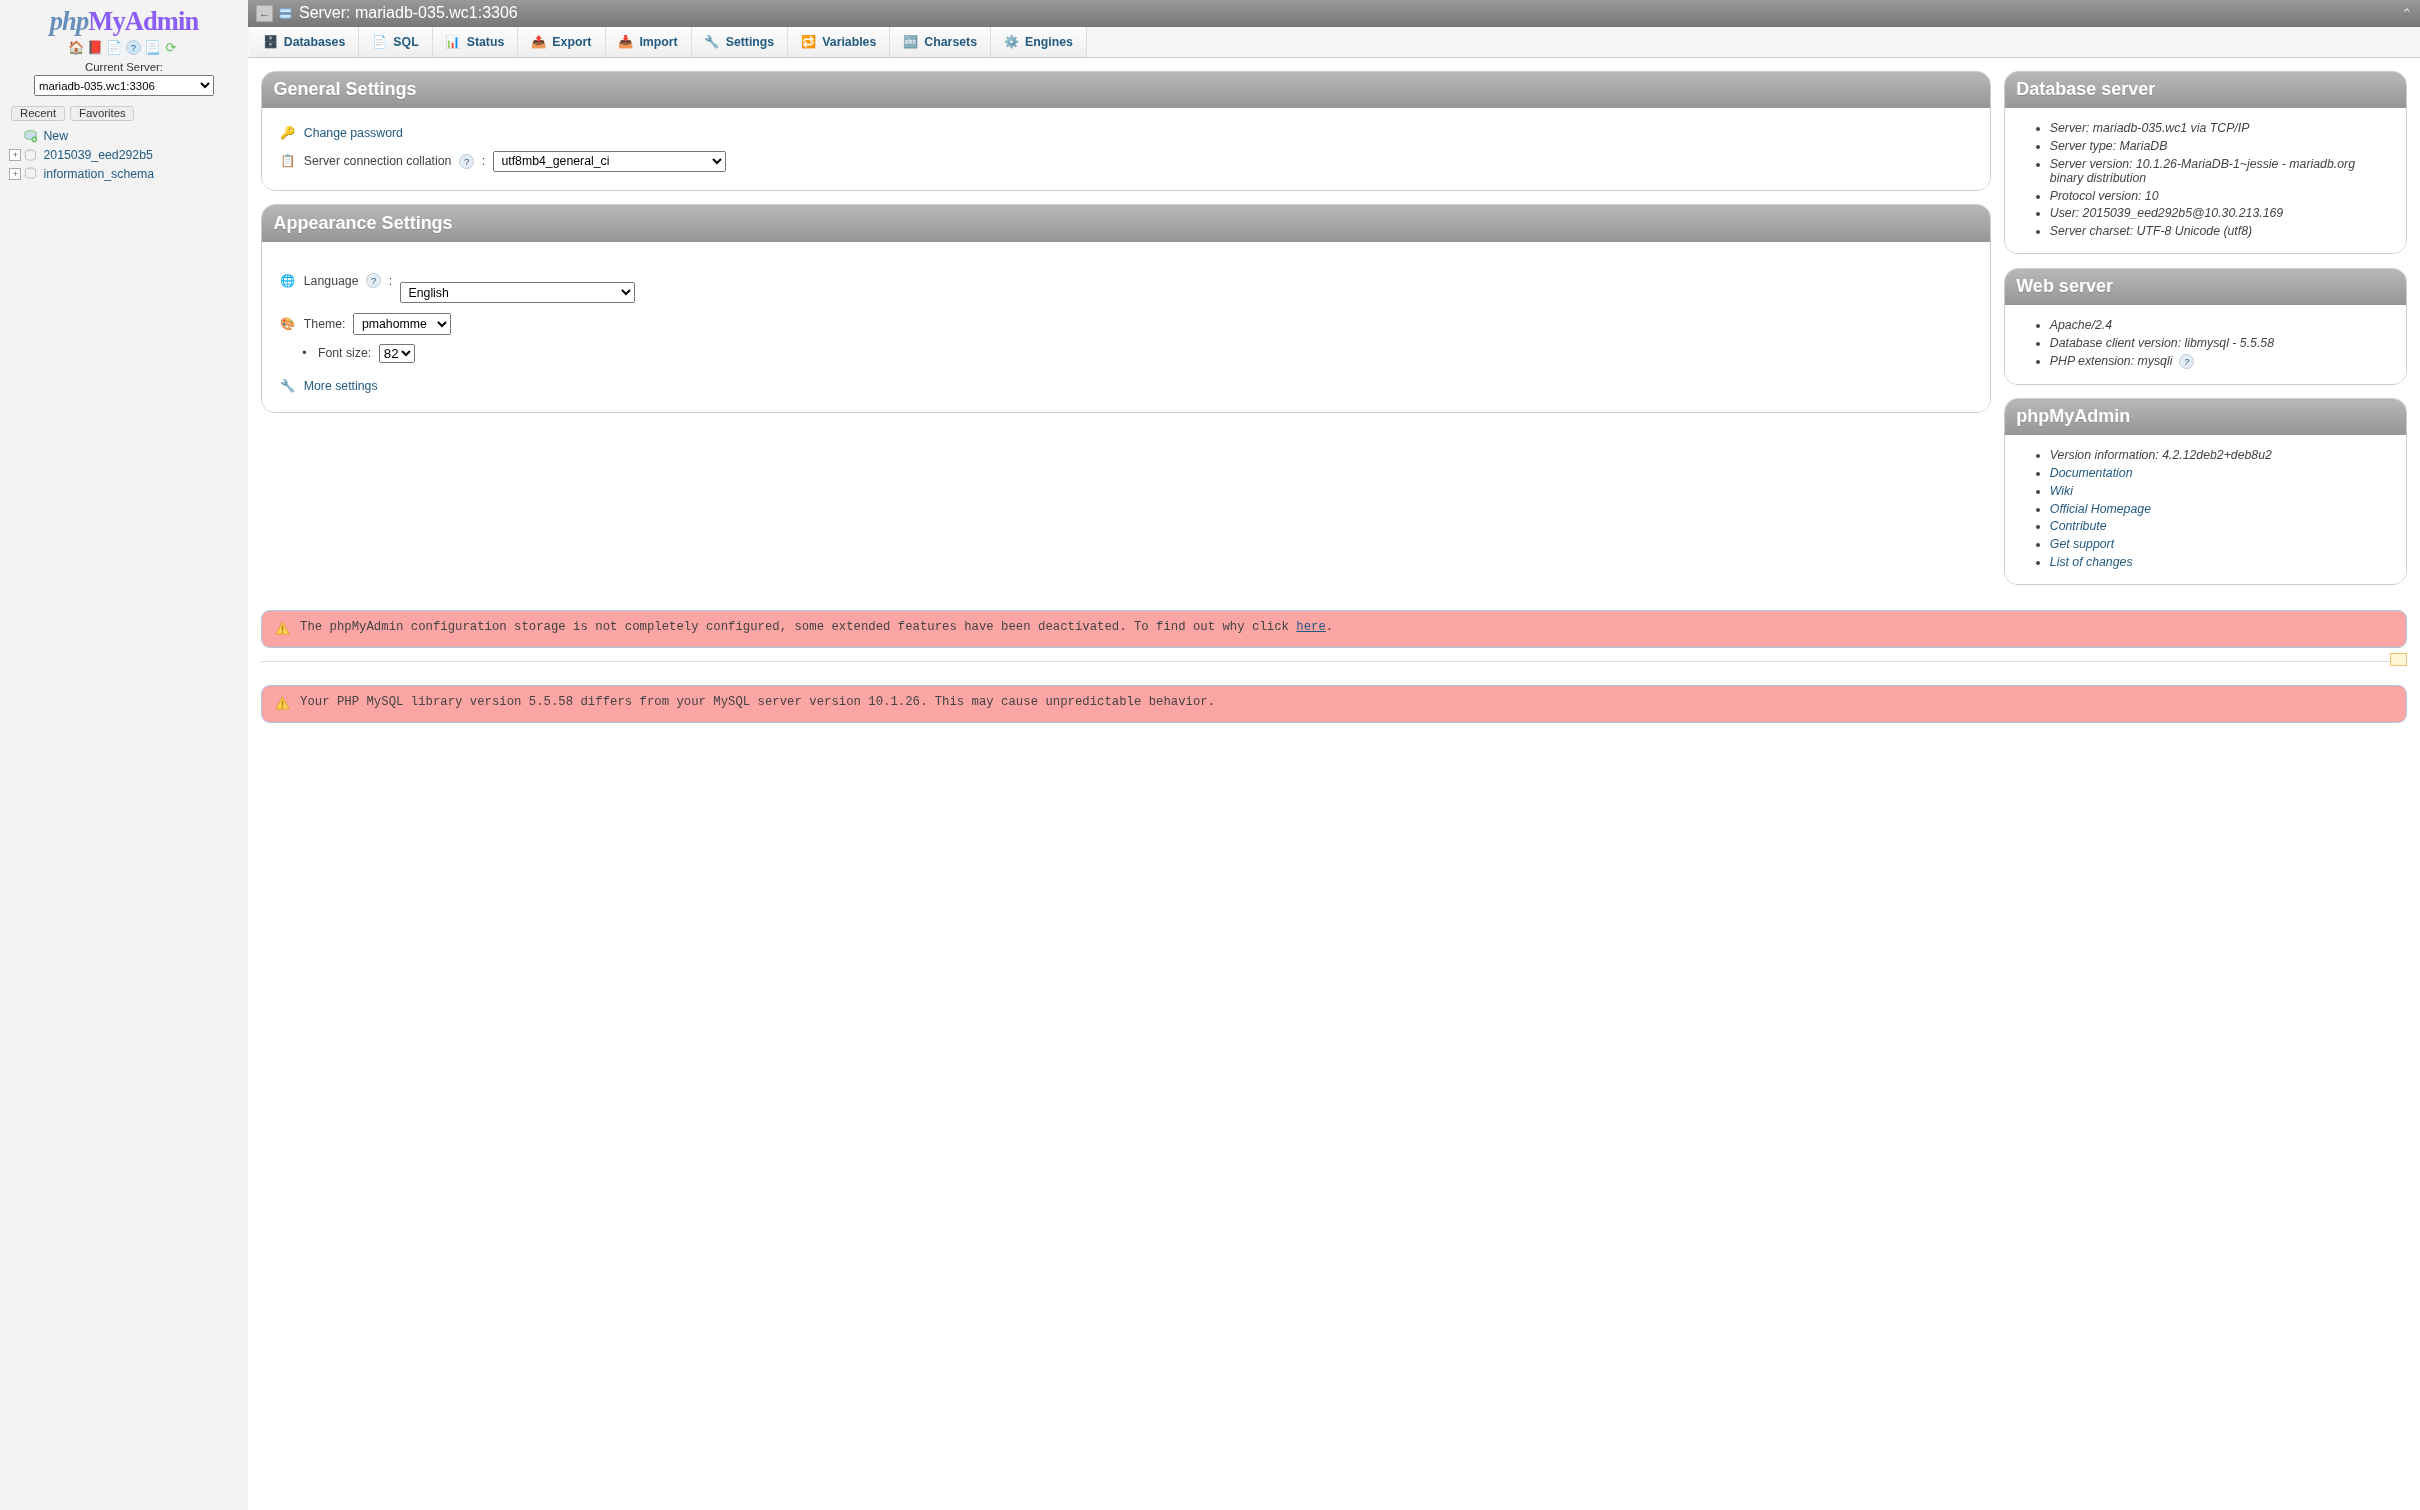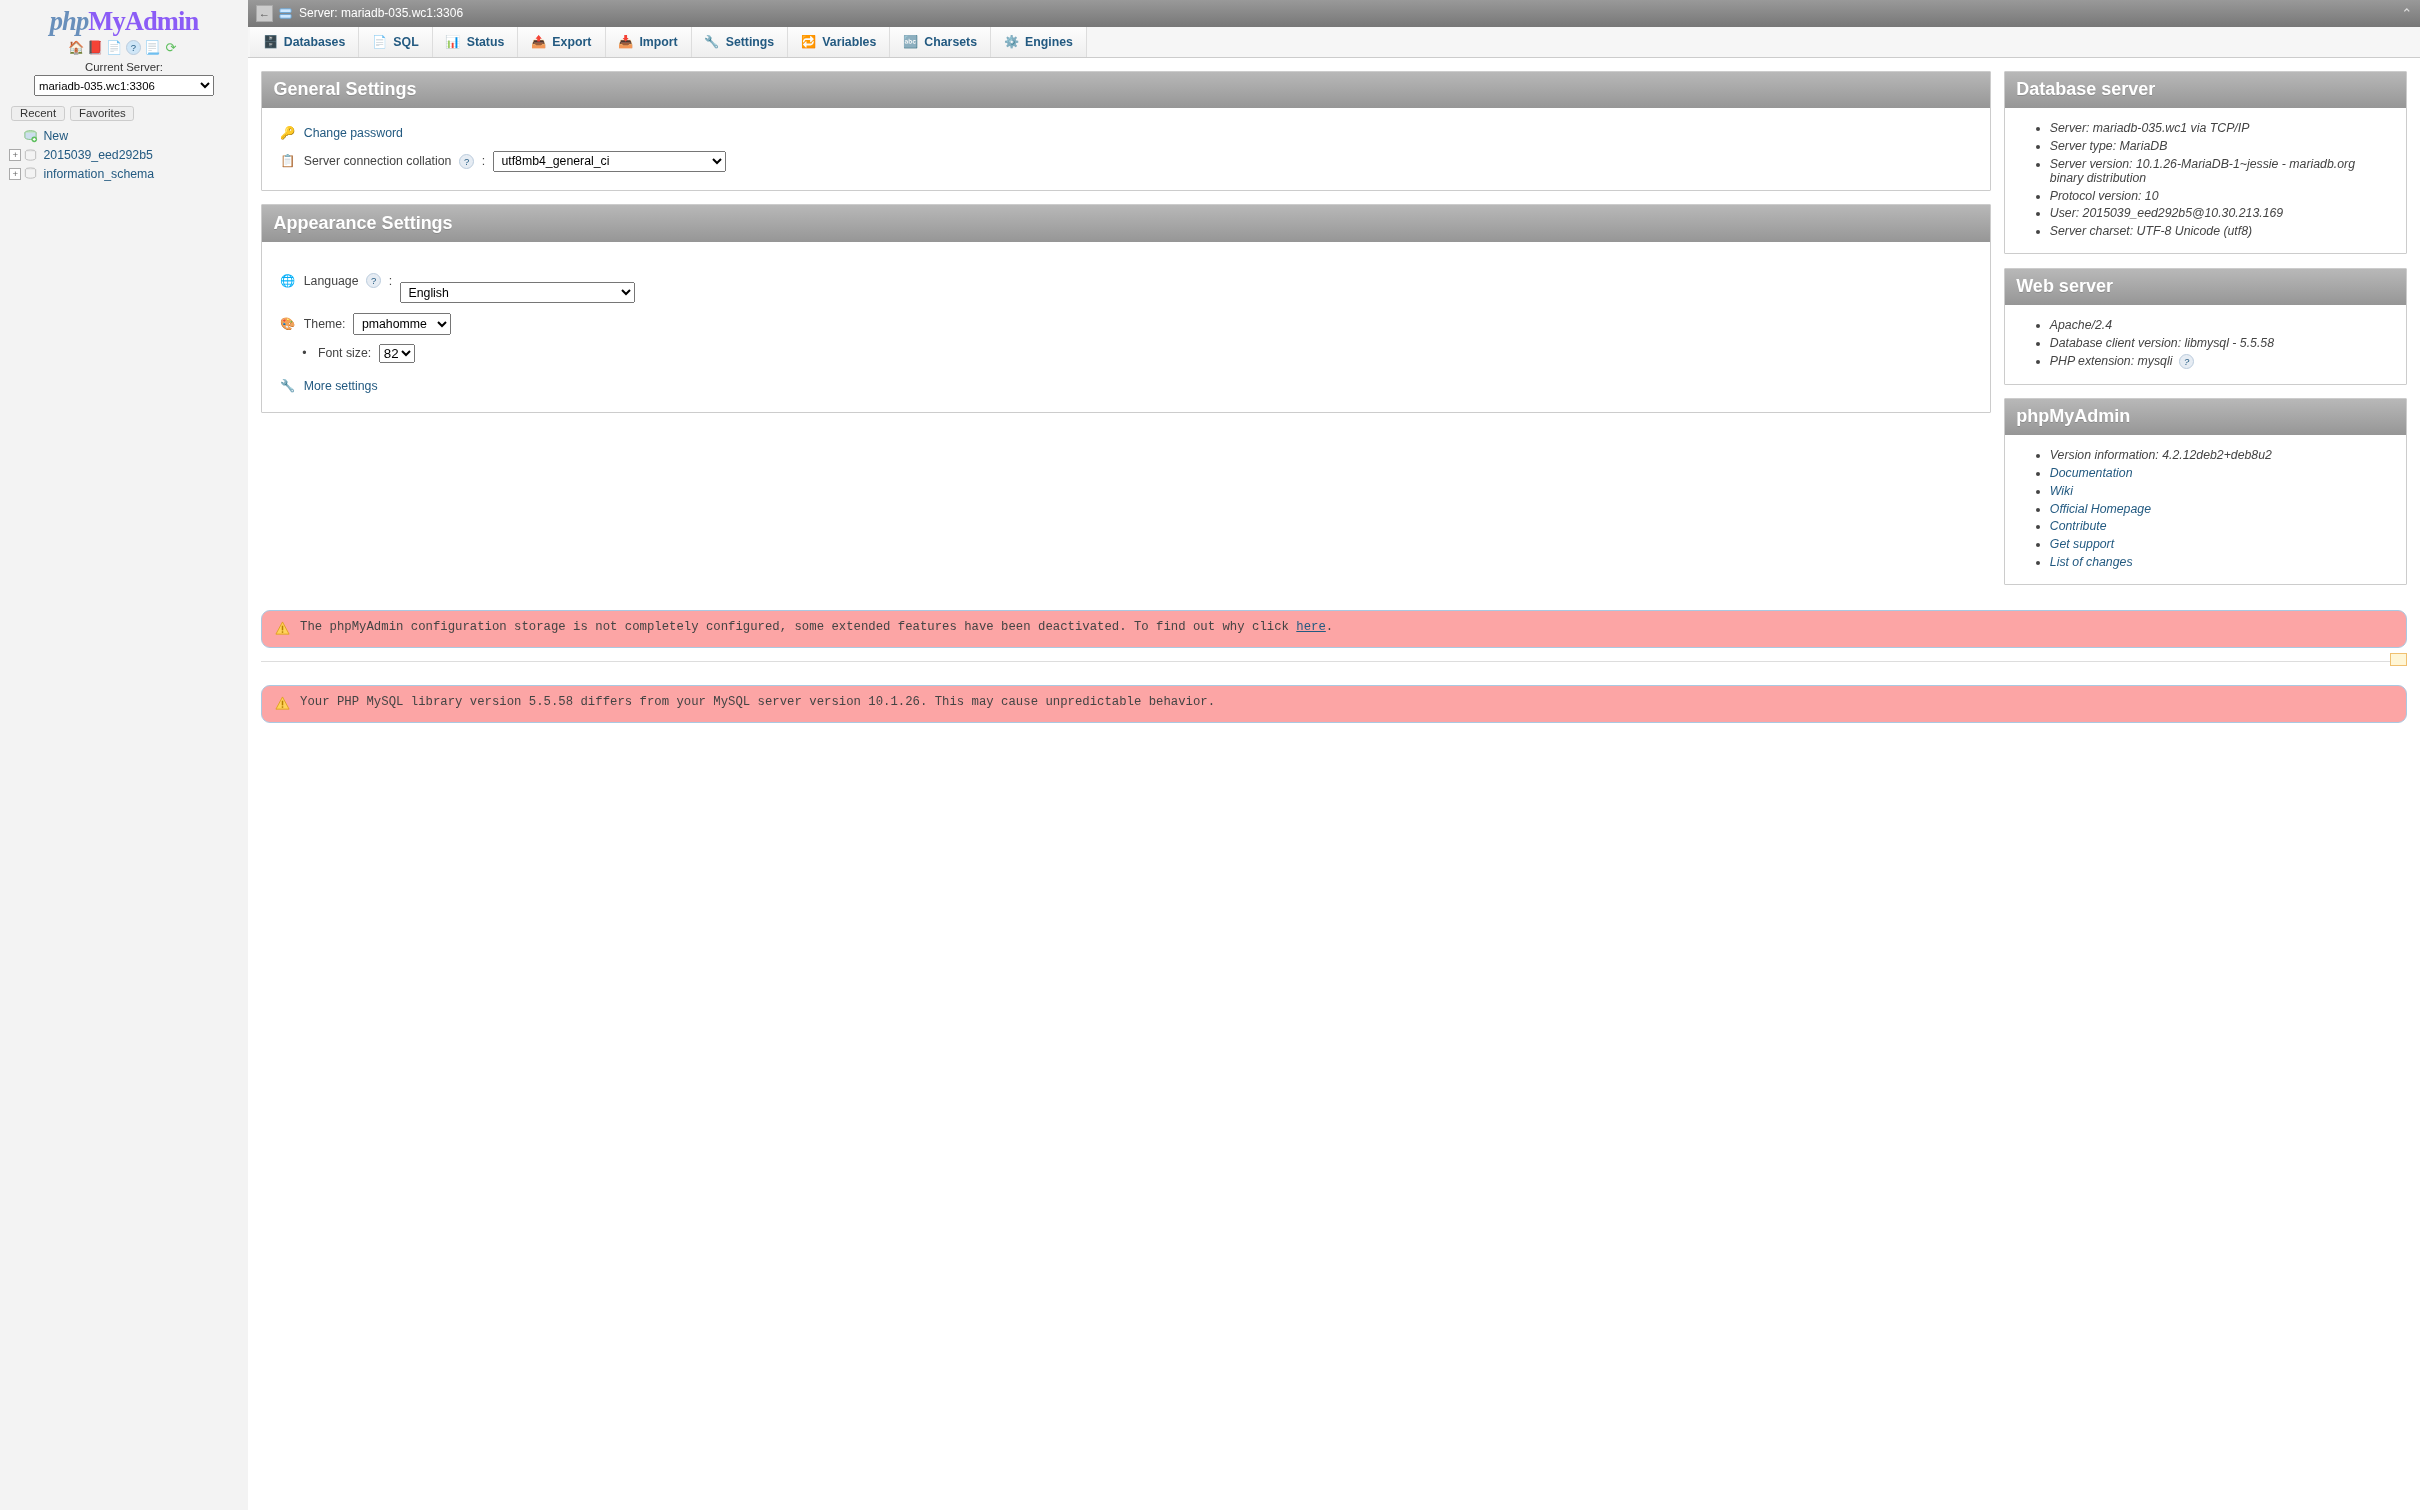--- a/index.html
+++ b/index.html
@@ -27,34 +27,34 @@
 .tree-item.indent { padding-left: 3.8px; }
 .plus-box { width: 11.4px; height: 11.4px; border: 0.9px solid #aaa; background: #fff; display: inline-flex; align-items: center; justify-content: center; font-size: 9.5px; color: #666; line-height: 1; cursor: pointer; }
 .tree-item .spacer { width: 11.4px; display: inline-block; }
 .db-icon { width: 15px; height: 15px; display: inline-flex; align-items: center; justify-content: center; font-size: 11.4px; color: #aaa; }
 .db-icon.new svg { fill: #7fbf7f; }
 .tree-item .lbl { padding-left: 3.8px; cursor: pointer; }
 
 
 .topbar { background: #888; background: linear-gradient(#999,#777); color: #fff; height: 26.5px; display: flex; align-items: center; padding: 0 7.6px; gap: 5.7px; }
 .back-btn { background: #ccc; width: 17px; height: 17px; border: 0.9px solid #aaa; display: inline-flex; align-items: center; justify-content: center; font-size: 11.4px; color: #555; cursor: pointer; }
-.server-path { color: #fff; font-size: 12px; }
+.server-path { color: #fff; font-size: 16px; }
 .collapse-icn { margin-left: auto; color: #ddd; font-size: 13.2px; cursor: pointer; }
 
 
 .tabstrip { display: flex; background: #f6f6f6; border-bottom: 0.9px solid #ccc; padding-left: 1.9px; }
 .tabstrip .tab { display: flex; align-items: center; gap: 5.7px; padding: 7.6px 13.2px; border-right: 0.9px solid #ddd; color: #235a81; font-size: 12.3px; font-weight: bold; cursor: pointer; background: linear-gradient(#fdfdfd,#eee); }
 .tabstrip .tab .ticn { width: 15px; height: 15px; display: inline-flex; align-items: center; justify-content: center; font-size: 12.3px; }
 
 
 .content { display: flex; gap: 13.2px; padding: 13.2px; }
 .col-left { flex: 1; display: flex; flex-direction: column; gap: 13.2px; }
 .col-right { width: 403px; display: flex; flex-direction: column; gap: 13.2px; }
 
-.panel { border: 0.9px solid #ccc; border-radius: 1px; overflow: hidden; }
+.panel { border: 0.9px solid #ccc; border-radius: 14px; overflow: hidden; }
 .panel-h { background: linear-gradient(#b8b8b8,#969696); color: #fff; padding: 7.6px 11.4px; font-size: 18px; font-weight: bold; text-shadow: 0 0.9px 0 rgba(0,0,0,.15); }
 .panel-b { background: #fff; padding: 11.4px 17px 13.2px 17px; }
 
 
 .row-line { display: flex; align-items: center; gap: 7.6px; padding: 4.7px 0; }
 .row-icn { width: 17px; height: 17px; display: inline-flex; align-items: center; justify-content: center; font-size: 12.3px; }
 .row-line select { font-size: 12.3px; padding: 1.9px 3.8px; }
 .help-q { width: 15px; height: 15px; border-radius: 50%; background: #e6ecf3; color: #235a81; font-size: 9.5px; display: inline-flex; align-items: center; justify-content: center; border: 0.9px solid #bcd; }
 .sel-collation { width: 233px; }
 .sel-lang { width: 235px; margin-top: 24px; }

